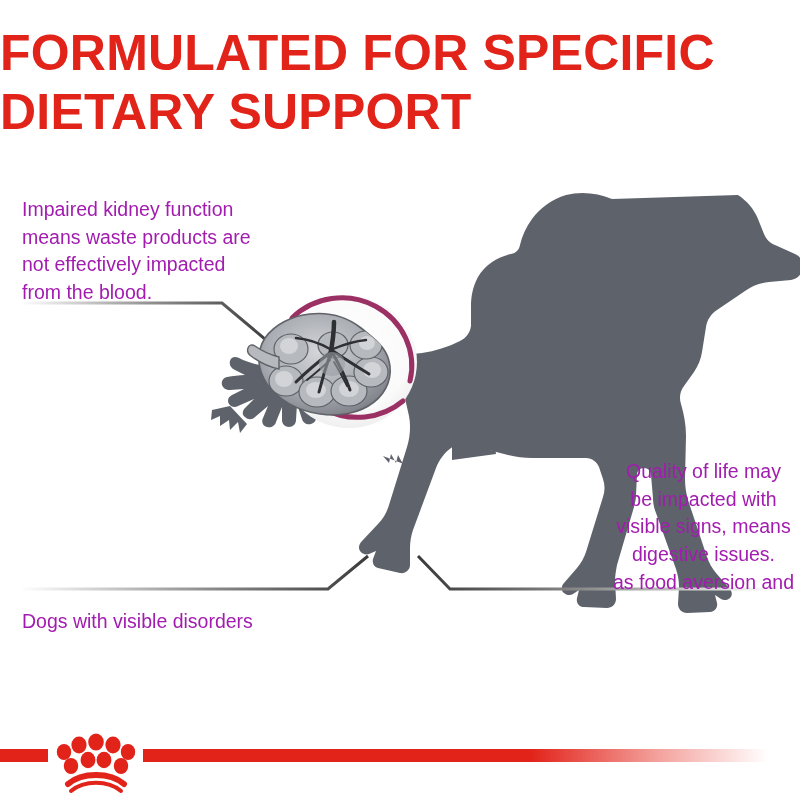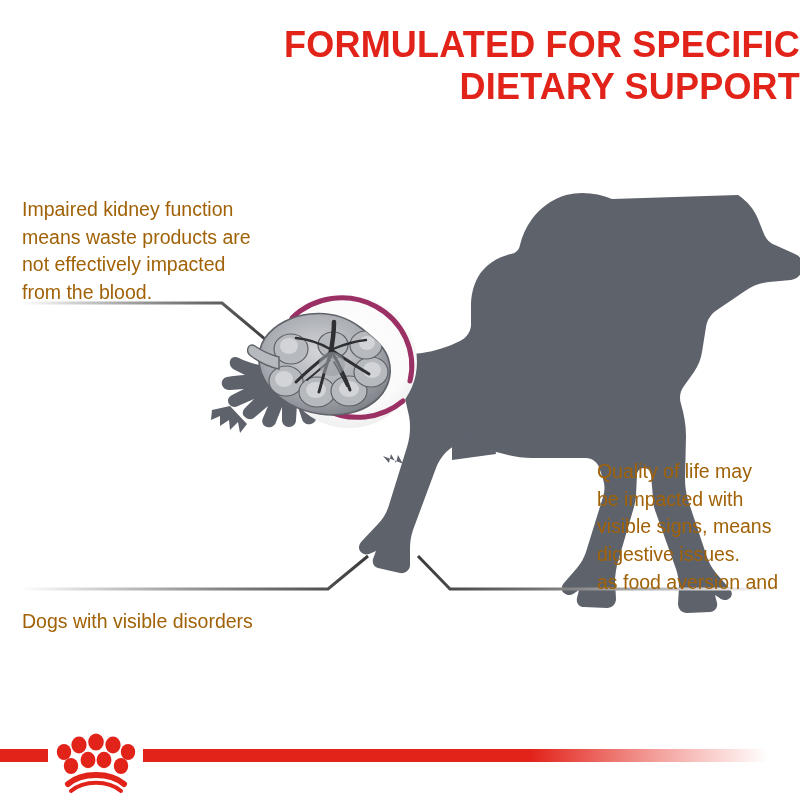--- a/index.html
+++ b/index.html
@@ -18,53 +18,53 @@
     background: #ffffff;
     overflow: hidden;
   }
 
   
   .headline {
     position: absolute;
     left: 0;
     top: 24px;
     width: 800px;
-    text-align: right;
+    text-align: left;
     color: #e2231a;
     font-family: "Liberation Sans", sans-serif;
     font-weight: bold;
-    font-size: 36px;
+    font-size: 50px;
     letter-spacing: 0.2px;
     line-height: 1.18;
   }
   .headline .hl-line {
     display: block;
     white-space: nowrap;
   }
 
   
   .callout {
     position: absolute;
-    color: #a16207;
+    color: #a21caf;
     font-family: "Liberation Sans", sans-serif;
     font-size: 19.5px;
     line-height: 1.42;
     font-weight: 400;
   }
   .callout .ln { display: block; white-space: nowrap; }
 
   #callout-kidney-function {
     left: 22px;
     top: 196px;
     text-align: left;
   }
   #callout-quality-of-life {
-    right: 22px;
+    right: 6px;
     top: 458px;
-    text-align: left;
+    text-align: center;
   }
   #callout-drink-urinate {
     left: 22px;
     top: 608px;
     text-align: left;
   }
 
   
   #art {
     position: absolute;

